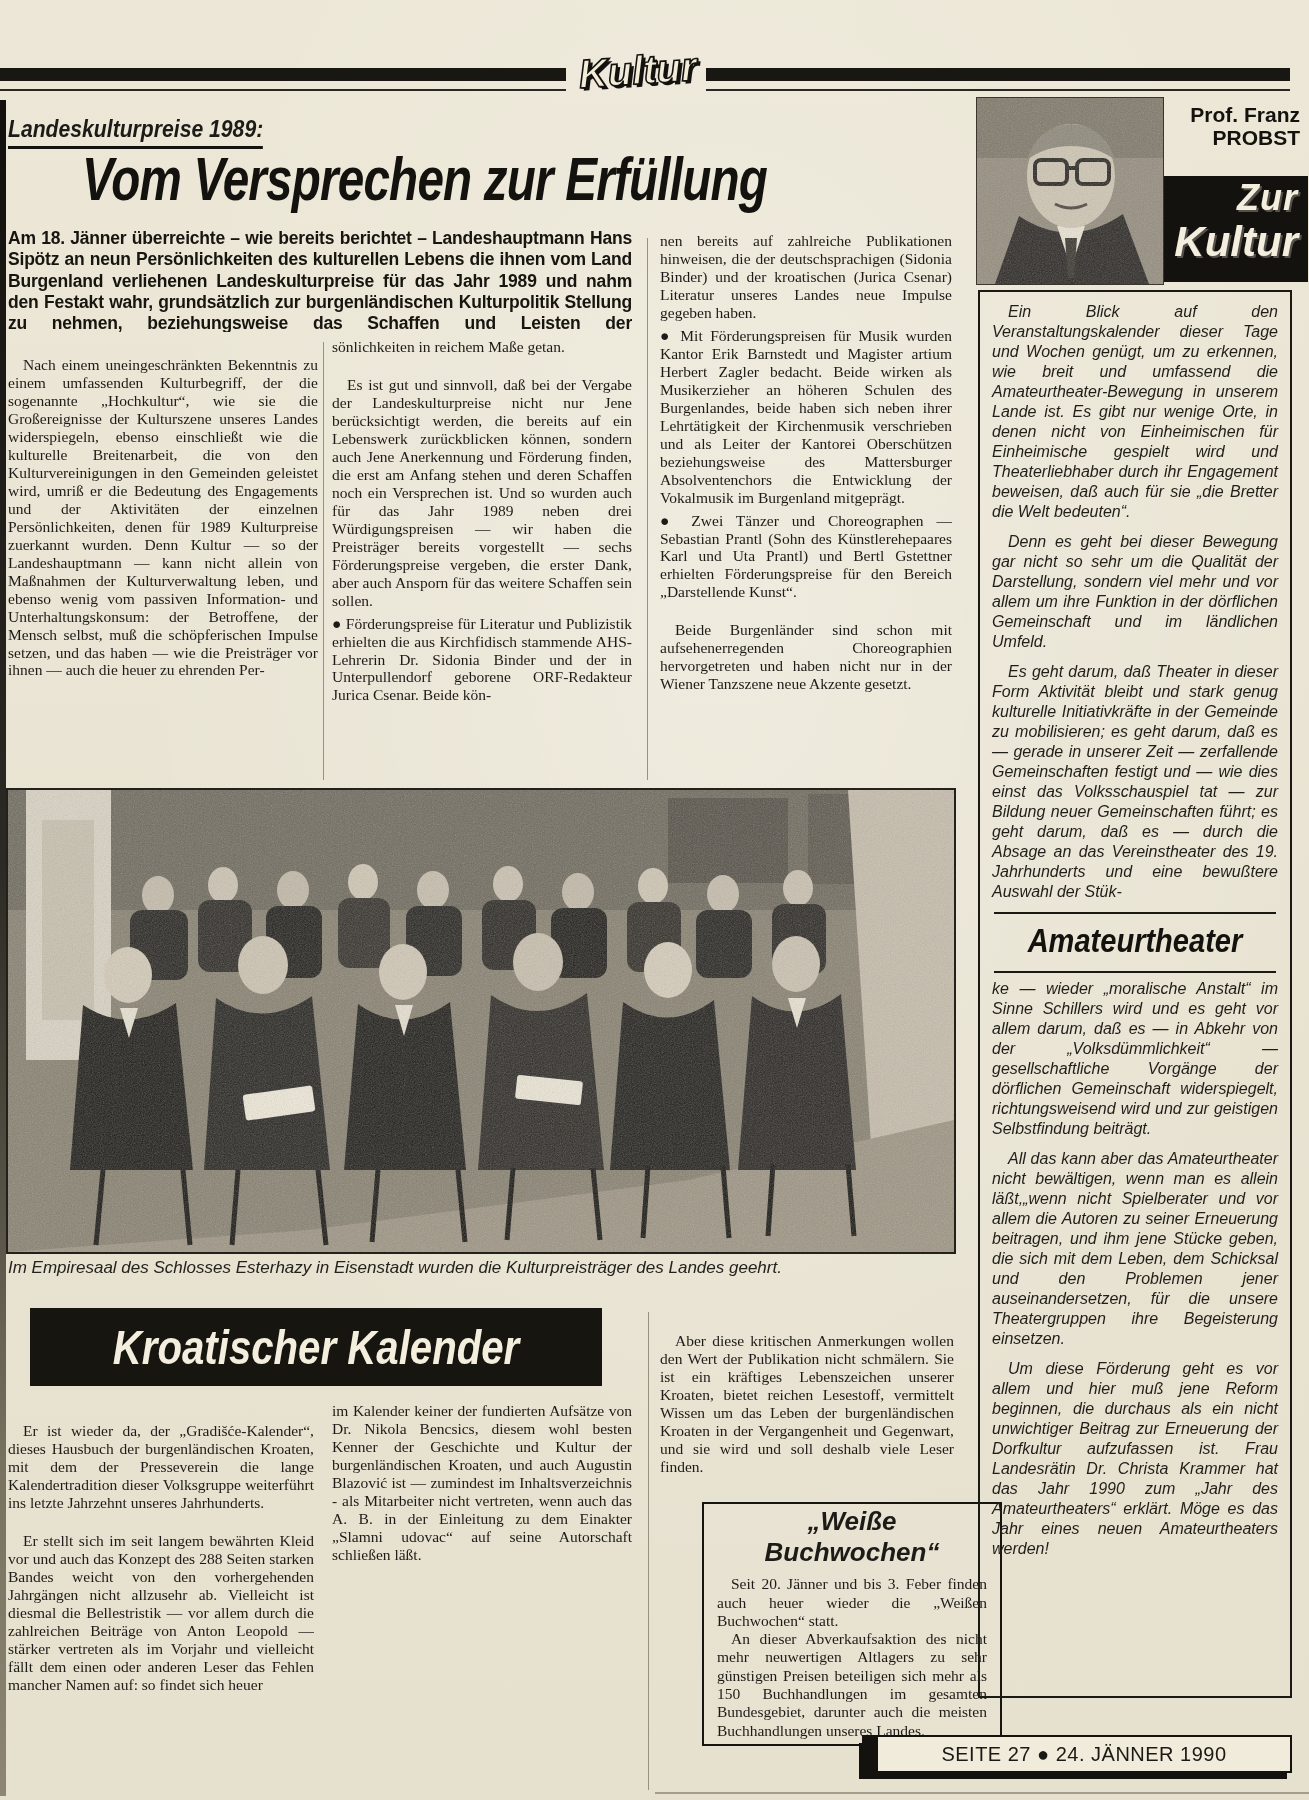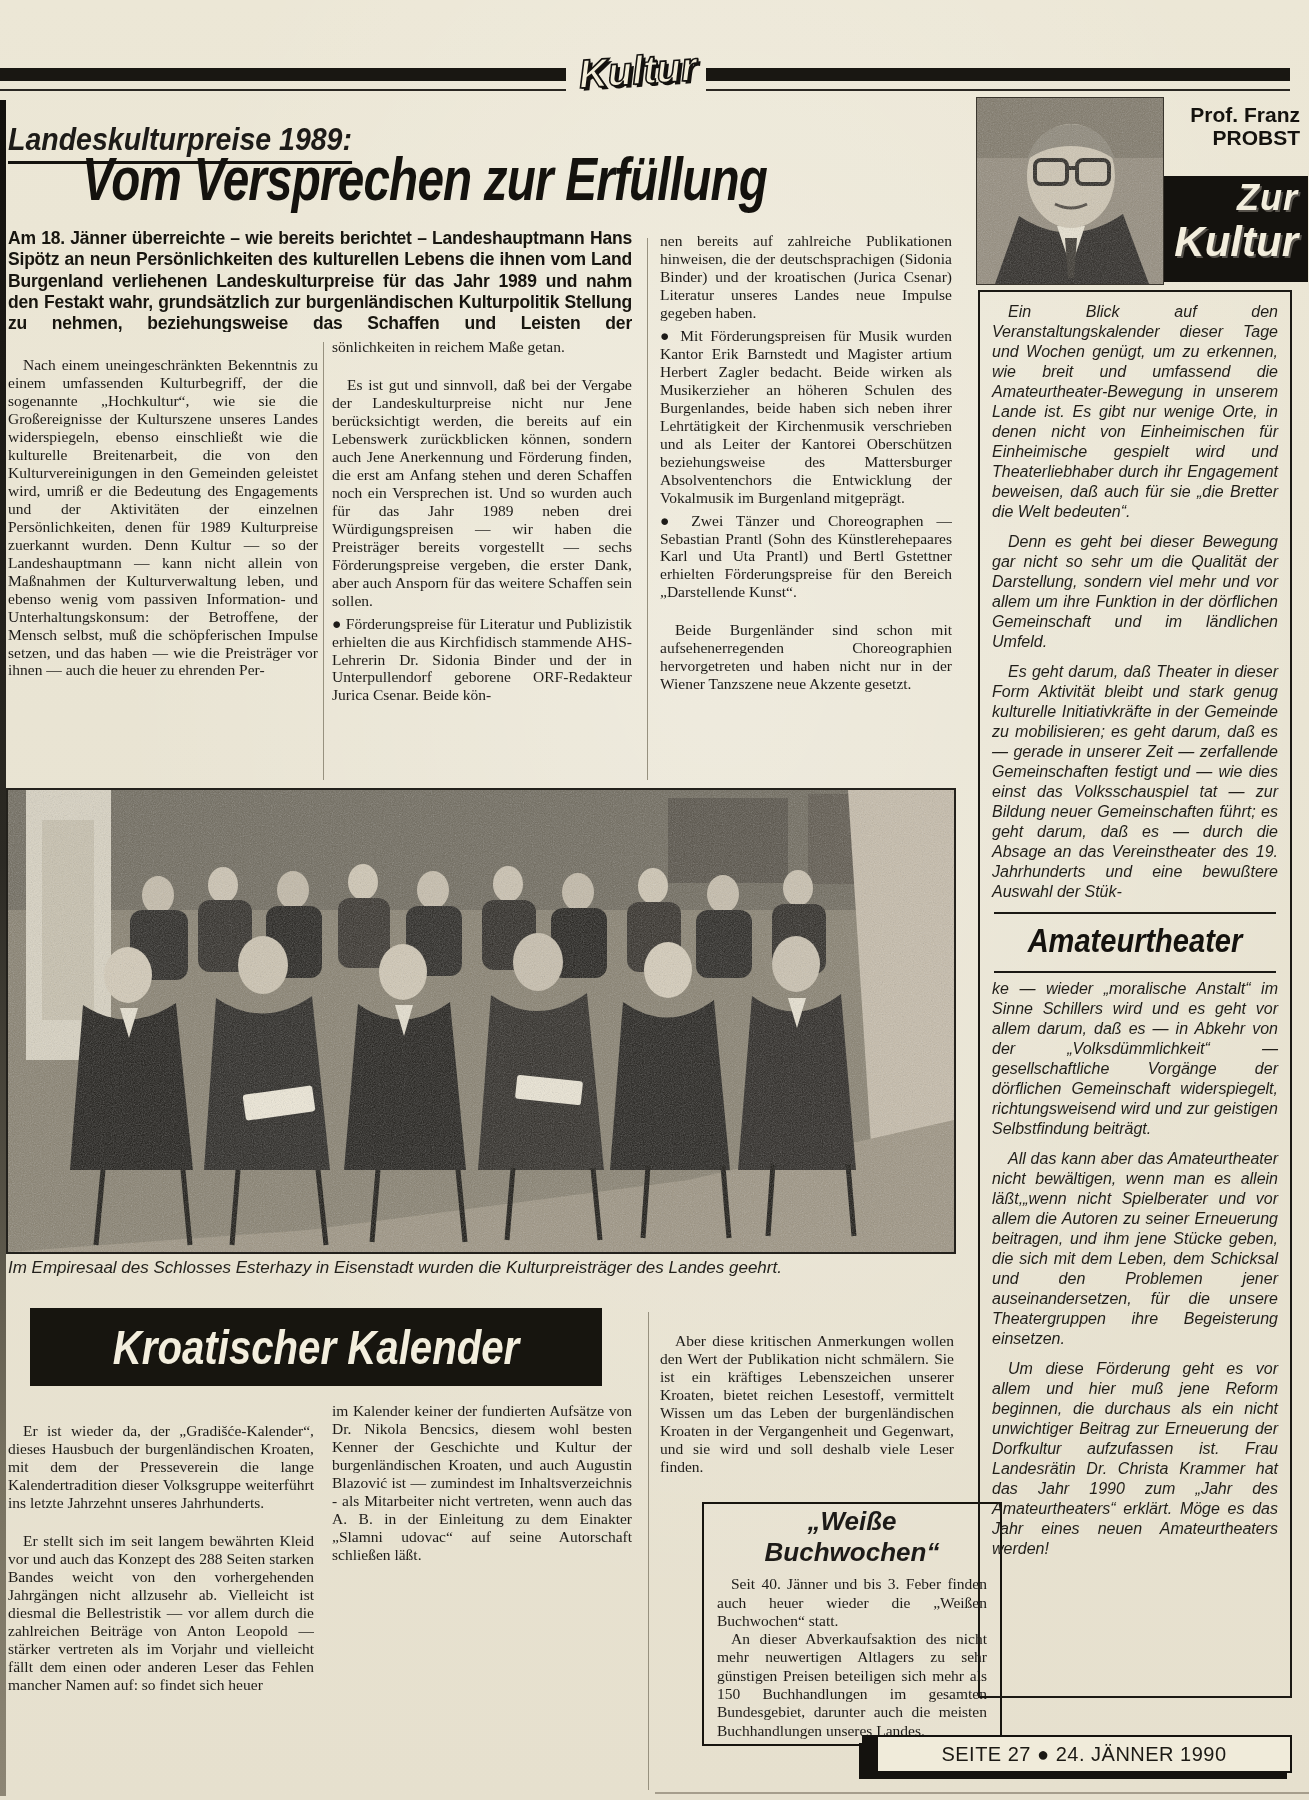--- a/index.html
+++ b/index.html
@@ -21,22 +21,22 @@
     position:absolute;left:560px;top:48px;width:155px;text-align:center;
     font-family:"Liberation Sans",sans-serif;font-style:italic;font-weight:900;
     font-size:40px;color:#f2edd9;-webkit-text-stroke:1.6px #14120f;
     text-shadow:3px 3px 0 #14120f,1px 1px 0 #14120f;transform:rotate(-4deg);
   }
   .edge-strip{position:absolute;left:0;top:100px;width:6px;height:1696px;
     background:linear-gradient(180deg,#12100d 0%,#2c2a24 45%,#76705f 80%,#8d8675 100%);}
   .bottom-line{position:absolute;left:655px;top:1792px;width:654px;height:2px;background:#a59d8c;}
 
   
-  .kicker{position:absolute;left:8px;top:122px;font-family:"Liberation Sans",sans-serif;
-    font-style:italic;font-weight:900;font-size:31px;}
+  .kicker{position:absolute;left:8px;top:116px;font-family:"Liberation Sans",sans-serif;
+    font-style:italic;font-weight:900;font-size:23px;}
   .kicker span{display:inline-block;transform:scaleX(.92);transform-origin:left top;
     border-bottom:3px solid #15130f;padding-bottom:3px;}
   .headline{position:absolute;left:66px;top:144px;white-space:nowrap;
     font-family:"Liberation Sans",sans-serif;font-style:italic;font-weight:900;
     font-size:61px;letter-spacing:-1px;color:#14120e;margin-left:16px;}
   .headline span{display:inline-block;transform:scaleX(.78);transform-origin:left top;}
 
   .lead{position:absolute;left:8px;top:228px;width:624px;height:104px;overflow:hidden;
     font-family:"Liberation Sans",sans-serif;font-weight:700;font-size:17.5px;
     line-height:1.22;text-align:justify;letter-spacing:-.2px;color:#17150f;}
@@ -233,21 +233,21 @@
   <div class="bodycol kcol2">
     <p>im Kalender keiner der fundierten Aufsätze von Dr. Nikola Bencsics, diesem wohl besten Kenner der Geschichte und Kultur der burgenländischen Kroaten, und auch Augustin Blazović ist — zumindest im Inhaltsverzeichnis - als Mitarbeiter nicht vertreten, wenn auch das A. B. in der Einleitung zu dem Einakter „Slamni udovac“ auf seine Autorschaft schließen läßt.</p>
   </div>
   <div class="vrule r23b"></div>
   <div class="bodycol kcol3">
     <p class="ind">Aber diese kritischen Anmerkungen wollen den Wert der Publikation nicht schmälern. Sie ist ein kräftiges Lebenszeichen unserer Kroaten, bietet reichen Lesestoff, vermittelt Wissen um das Leben der burgenländischen Kroaten in der Vergangenheit und Gegenwart, und sie wird und soll deshalb viele Leser finden.</p>
   </div>
 
   <div class="bbox">
     <h3>„Weiße Buchwochen“</h3>
-    <p>Seit 40. Jänner und bis 3. Feber finden auch heuer wieder die „Weißen Buchwochen“ statt.</p>
+    <p>Seit 20. Jänner und bis 3. Feber finden auch heuer wieder die „Weißen Buchwochen“ statt.</p>
     <p>An dieser Abverkaufsaktion des nicht mehr neuwertigen Altlagers zu sehr günstigen Preisen beteiligen sich mehr als 150 Buchhandlungen im gesamten Bundesgebiet, darunter auch die meisten Buchhandlungen unseres Landes.</p>
   </div>
 
   <div class="zk-banner">
     <div class="zk-text">
       <span class="zk-line1">Zur</span>
       <span class="zk-line2">Kultur</span>
     </div>
   </div>
   <div class="portrait">

